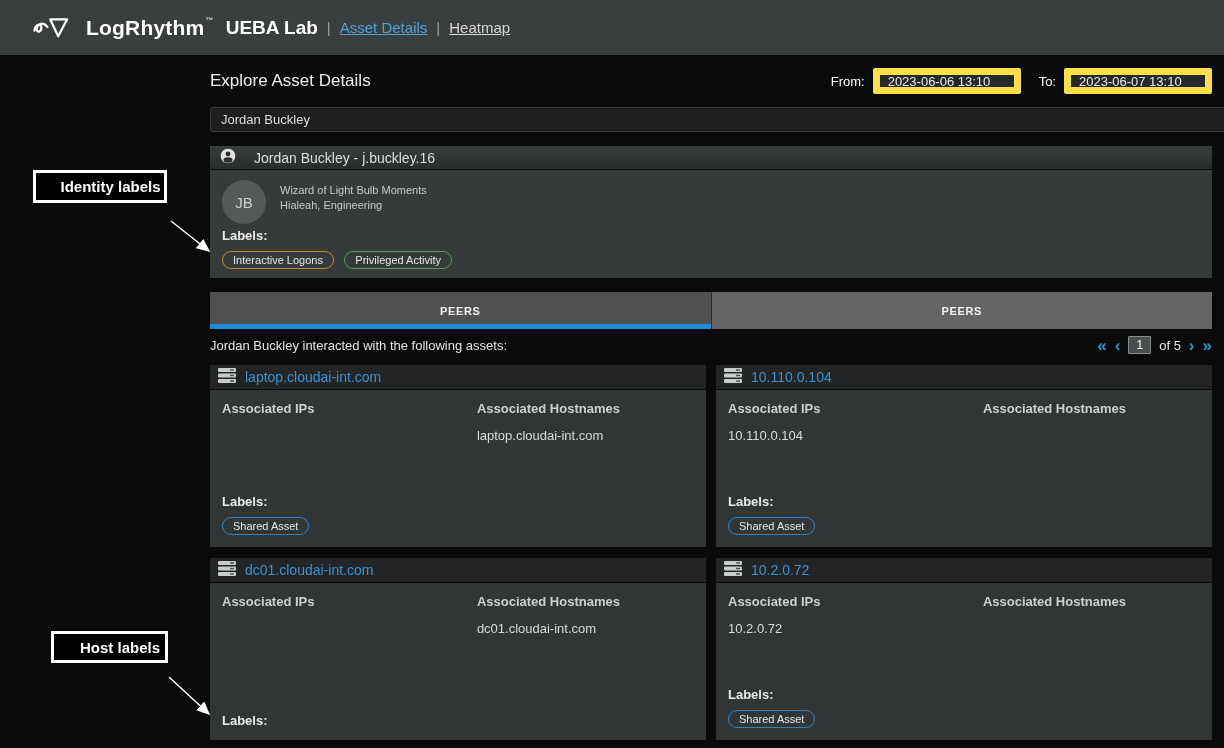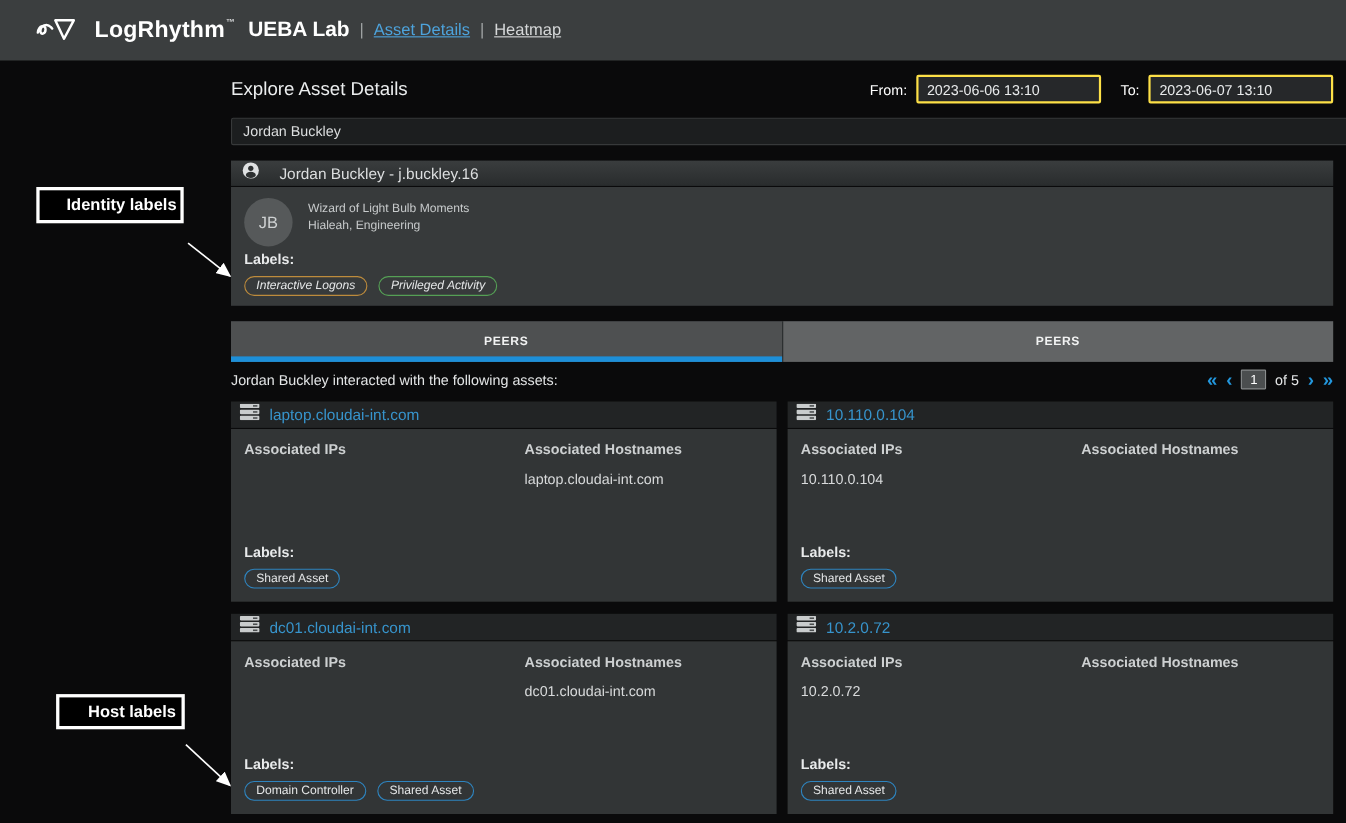--- a/index.html
+++ b/index.html
@@ -26,21 +26,21 @@
   .nav-link.inactive { color:#d6d8d9; }
 
   
   .title-row {
     position:absolute; left:210px; top:66px; width:1002px; height:30px;
     display:flex; align-items:center;
   }
   .page-title { color:#eceeef; font-size:17px; flex:1; }
   .date-label { color:#ffffff; font-size:13px; margin-right:8px; }
   .date-input {
-    width:168px; height:26px; background:#26282a; border:2px solid #fde047;
+    width:148px; height:26px; background:#26282a; border:7px solid #fde047;
     border-radius:2px; color:#e8eaeb; font-size:13px; padding:0 8px;
     font-family:"Liberation Sans", sans-serif; margin-right:18px;
   }
   .date-input:last-child { margin-right:0; }
 
   
   .search-bar {
     position:absolute; left:210px; top:107px; width:1114px; height:25px;
     background:#1c1e1f; border:1px solid #37393a; border-radius:2px;
     display:flex; align-items:center;
@@ -65,21 +65,21 @@
   .id-header-text { color:#dcdedf; font-size:14px; }
   .id-body { margin-top:1px; height:108px; background:#373a3b; position:relative; }
   .avatar {
     position:absolute; left:12px; top:10px; width:44px; height:44px;
     border-radius:50%; background:#56595a; color:#ced1d2;
     display:flex; align-items:center; justify-content:center; font-size:15px;
   }
   .id-info { position:absolute; left:70px; top:13px; font-size:11px; color:#c7cacb; line-height:15px; }
   .labels-heading { font-size:13px; font-weight:700; color:#e8eaeb; }
   .id-labels-heading { position:absolute; left:12px; top:58px; }
-  .id-pills { position:absolute; left:12px; top:80px;font-style:italic; }
+  .id-pills { position:absolute; left:12px; top:80px; }
   .pill {
     display:inline-block; border:1px solid #888; border-radius:10px;
     padding:2px 10px; font-size:11px; color:#e4e6e7; margin-right:6px;
     background:transparent; white-space:nowrap;
   }
 
   
   .tabs { position:absolute; left:210px; top:292px; width:1002px; height:37px; display:flex; }
   .tab {
     flex:1; position:relative; display:flex; align-items:center; justify-content:center;
@@ -296,24 +296,20 @@
     <div class="cols">
       <div class="col-left col-heading">Associated IPs</div>
       <div class="col-right col-heading">Associated Hostnames</div>
     </div>
     <div class="cols">
       <div class="col-left col-value"></div>
       <div class="col-right col-value">dc01.cloudai-int.com</div>
     </div>
     <div class="labels-block">
       <div class="labels-heading">Labels:</div>
-      <div class="card-pills">
-        <span class="pill" style="border-color:#2e84bf">Domain Controller</span>
-        <span class="pill" style="border-color:#2e84bf">Shared Asset</span>
-      </div>
     </div>
   </div>
 </div>
 
 <div class="card card-3">
   <div class="card-header">
     <span>
       <svg width="18" height="15" viewBox="0 0 18 15">
         <rect x="0" y="0" width="18" height="4" rx="1" fill="#c9cccd"></rect>
         <rect x="0" y="5.5" width="18" height="4" rx="1" fill="#c9cccd"></rect>

